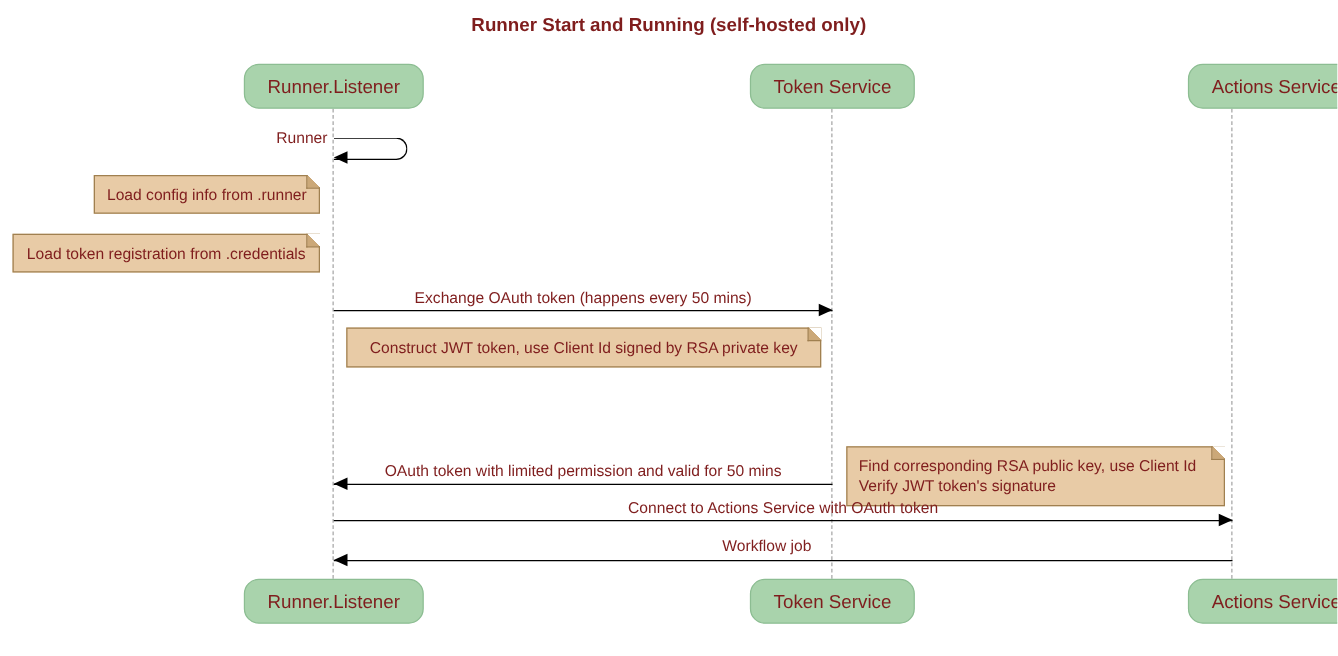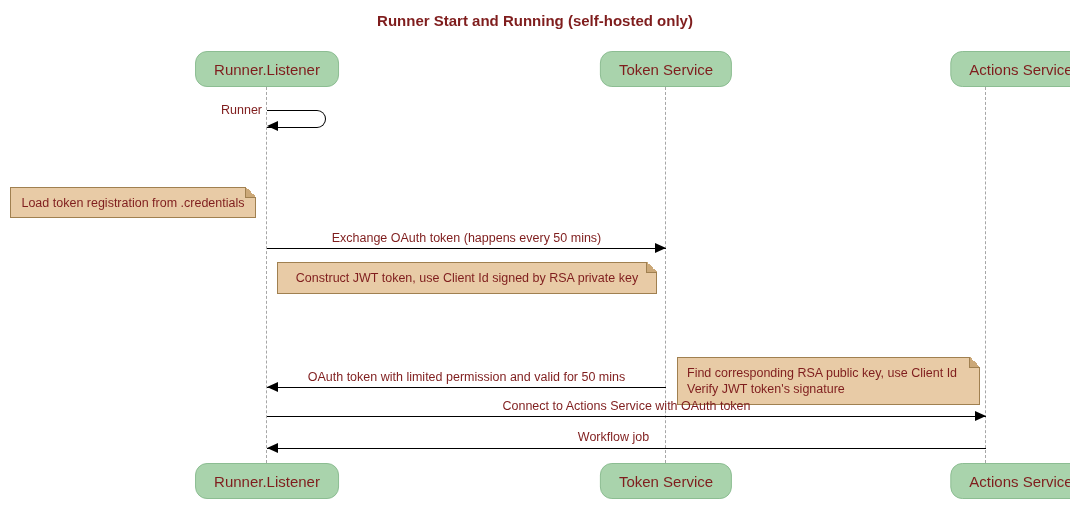--- a/index.html
+++ b/index.html
@@ -113,20 +113,24 @@
     <span>Token Service</span>
   </div>
   <div class="actor row-bottom ax3">
     <span>Actions Service</span>
   </div>
 
   <div class="msg-label" id="start-label">Runner</div>
   <div id="start-loop"></div>
   <div class="arrow arrow-left" id="start-arrow"></div>
 
+  <div class="note" id="note1">
+    <span class="fold"></span>
+    <span>Load config info from .runner</span>
+  </div>
 
   <div class="note" id="note2">
     <span class="fold"></span>
     <span>Load token registration from .credentials</span>
   </div>
 
   <div class="msg-label center" id="m1-label">Exchange OAuth token (happens every 50 mins)</div>
   <div class="msg-line" id="m1-line"></div>
   <div class="arrow arrow-right" id="m1-arrow"></div>
 

